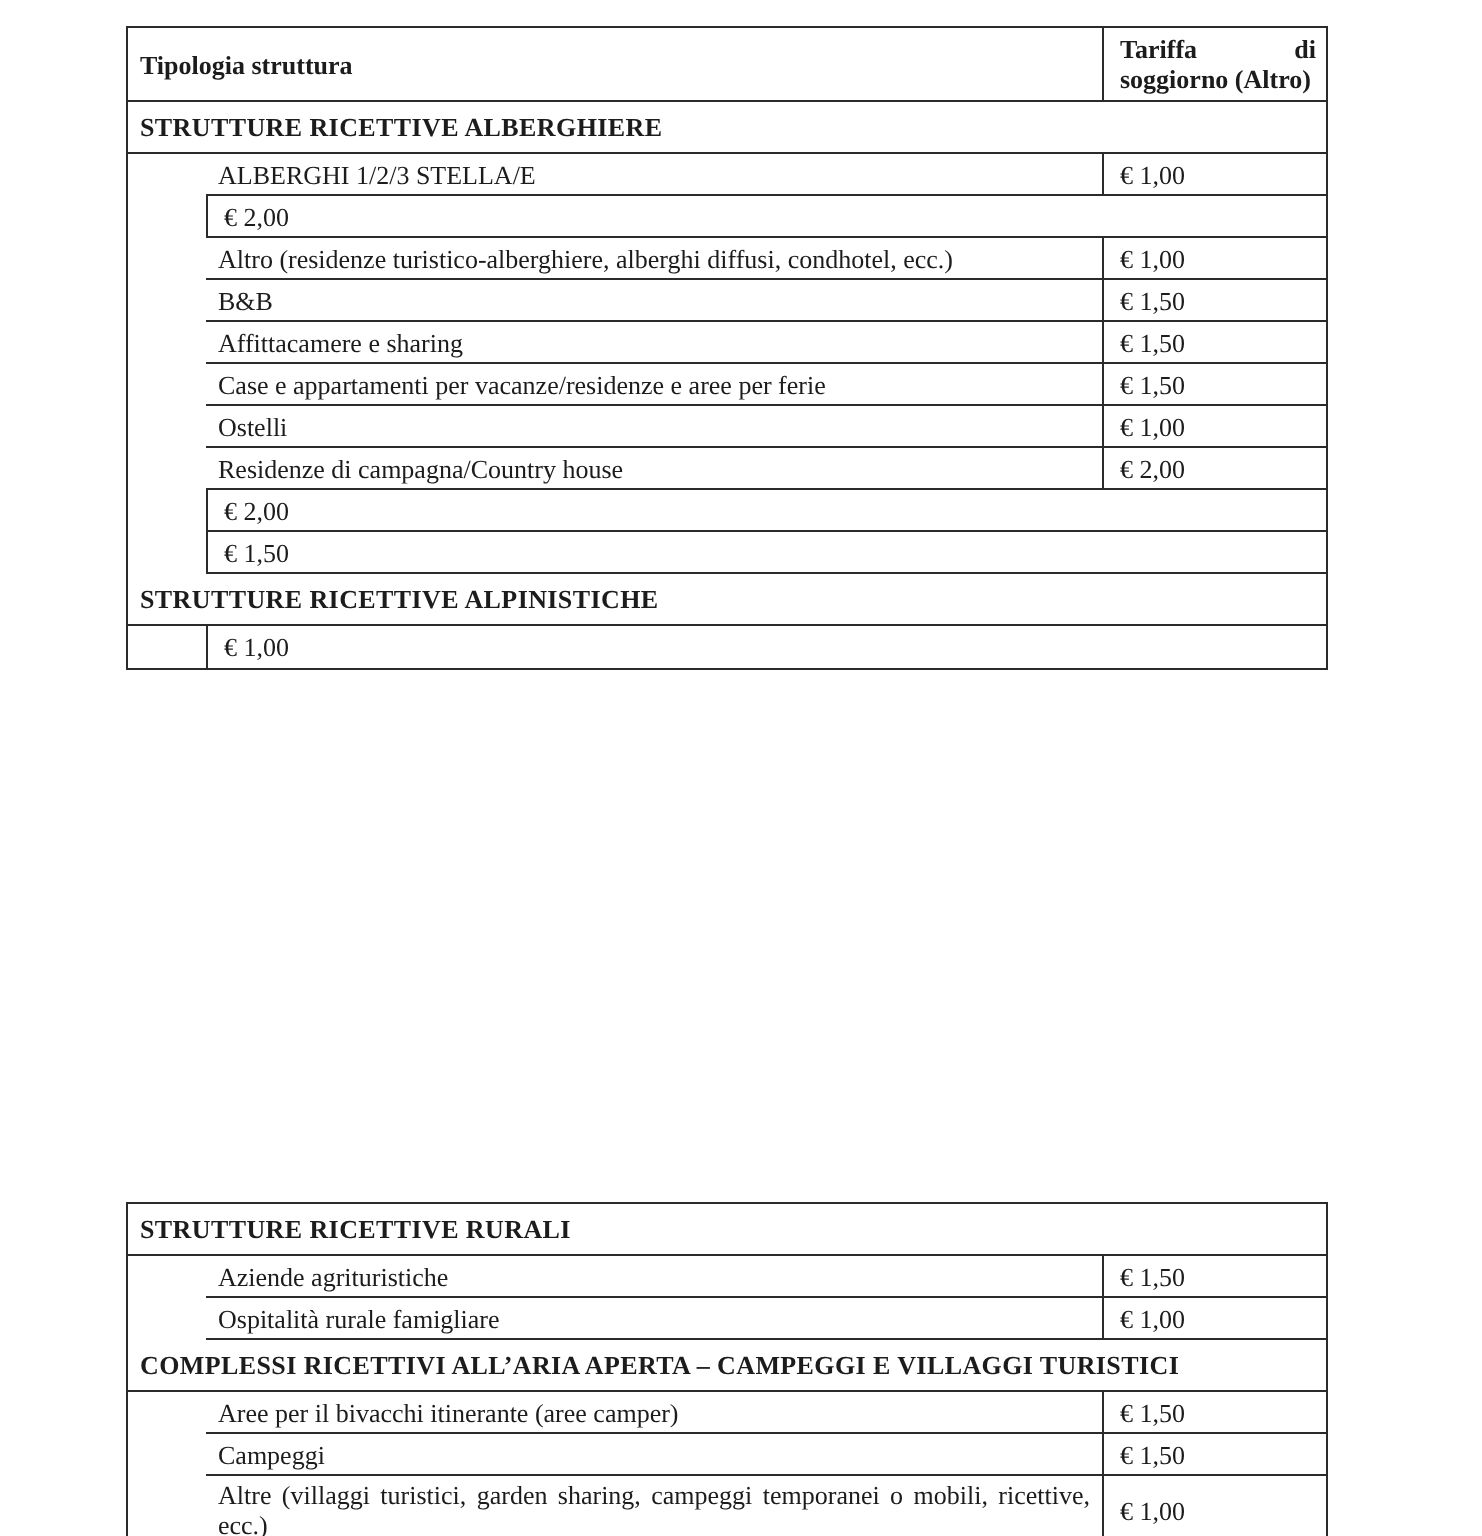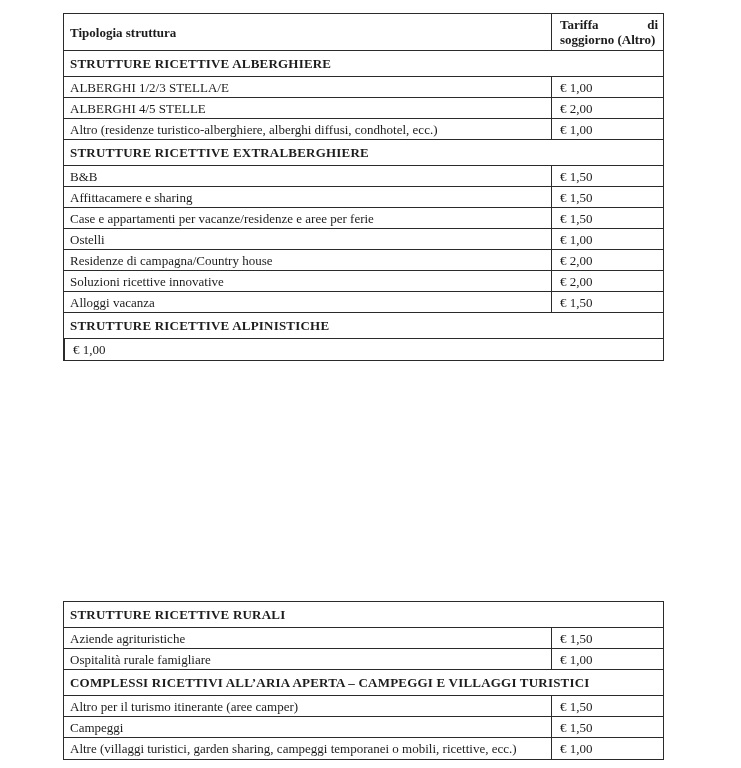--- a/index.html
+++ b/index.html
@@ -35,21 +35,21 @@
 
   .row {
     display: flex;
     align-items: center;
     border-bottom: 1px solid var(--border);
   }
   .row:last-child { border-bottom: none; }
 
   .row.header { min-height: 35px; }
   .row.section { min-height: 26px; }
-  .row.item { min-height: 21px; }
+  .row.item { min-height: 21px; margin-left: 39px; }
 
   .cell { line-height: 15px; }
 
   .label-cell {
     flex: 1;
     padding: 2px 6px 2px 6px;
     text-align: justify;
     align-self: center;
   }
   .tariff-cell {
@@ -102,29 +102,25 @@
       </div>
     </div>
   <div class="row section">
         <div class="cell section-cell">STRUTTURE RICETTIVE ALBERGHIERE</div>
       </div>
       <div class="row item">
         <div class="cell label-cell">ALBERGHI 1/2/3 STELLA/E</div>
         <div class="cell tariff-cell">€ 1,00</div>
       </div>
       <div class="row item">
-        <div class="cell label-cell">ALBERGHI 4/5 STELLE</div>
         <div class="cell tariff-cell">€ 2,00</div>
       </div>
       <div class="row item">
         <div class="cell label-cell">Altro (residenze turistico-alberghiere, alberghi diffusi, condhotel, ecc.)</div>
         <div class="cell tariff-cell">€ 1,00</div>
-      </div>
-      <div class="row section">
-        <div class="cell section-cell">STRUTTURE RICETTIVE EXTRALBERGHIERE</div>
       </div>
       <div class="row item">
         <div class="cell label-cell">B&amp;B</div>
         <div class="cell tariff-cell">€ 1,50</div>
       </div>
       <div class="row item">
         <div class="cell label-cell">Affittacamere e sharing</div>
         <div class="cell tariff-cell">€ 1,50</div>
       </div>
       <div class="row item">
@@ -133,25 +129,23 @@
       </div>
       <div class="row item">
         <div class="cell label-cell">Ostelli</div>
         <div class="cell tariff-cell">€ 1,00</div>
       </div>
       <div class="row item">
         <div class="cell label-cell">Residenze di campagna/Country house</div>
         <div class="cell tariff-cell">€ 2,00</div>
       </div>
       <div class="row item">
-        <div class="cell label-cell">Soluzioni ricettive innovative</div>
         <div class="cell tariff-cell">€ 2,00</div>
       </div>
       <div class="row item">
-        <div class="cell label-cell">Alloggi vacanza</div>
         <div class="cell tariff-cell">€ 1,50</div>
       </div>
       <div class="row section">
         <div class="cell section-cell">STRUTTURE RICETTIVE ALPINISTICHE</div>
       </div>
       <div class="row item">
         <div class="cell tariff-cell">€ 1,00</div>
       </div>
     </div>
 
@@ -164,21 +158,21 @@
         <div class="cell tariff-cell">€ 1,50</div>
       </div>
       <div class="row item">
         <div class="cell label-cell">Ospitalità rurale famigliare</div>
         <div class="cell tariff-cell">€ 1,00</div>
       </div>
       <div class="row section">
         <div class="cell section-cell">COMPLESSI RICETTIVI ALL’ARIA APERTA – CAMPEGGI E VILLAGGI TURISTICI</div>
       </div>
       <div class="row item">
-        <div class="cell label-cell">Altro per il turismo itinerante (aree camper)</div>
+        <div class="cell label-cell">Aree per il bivacchi itinerante (aree camper)</div>
         <div class="cell tariff-cell">€ 1,50</div>
       </div>
       <div class="row item">
         <div class="cell label-cell">Campeggi</div>
         <div class="cell tariff-cell">€ 1,50</div>
       </div>
       <div class="row item">
         <div class="cell label-cell">Altre (villaggi turistici, garden sharing, campeggi temporanei o mobili, ricettive, ecc.)</div>
         <div class="cell tariff-cell">€ 1,00</div>
       </div>

